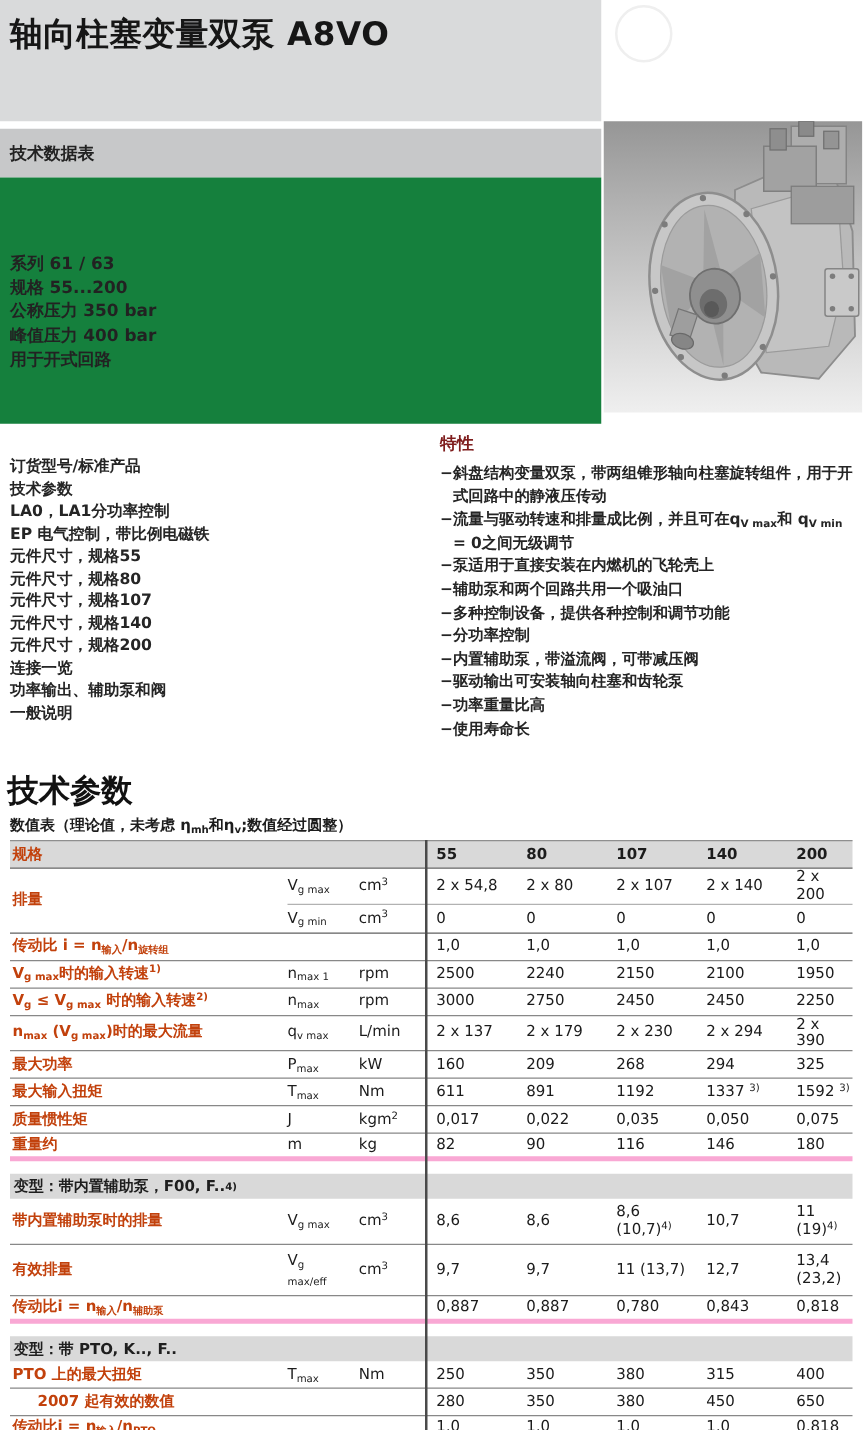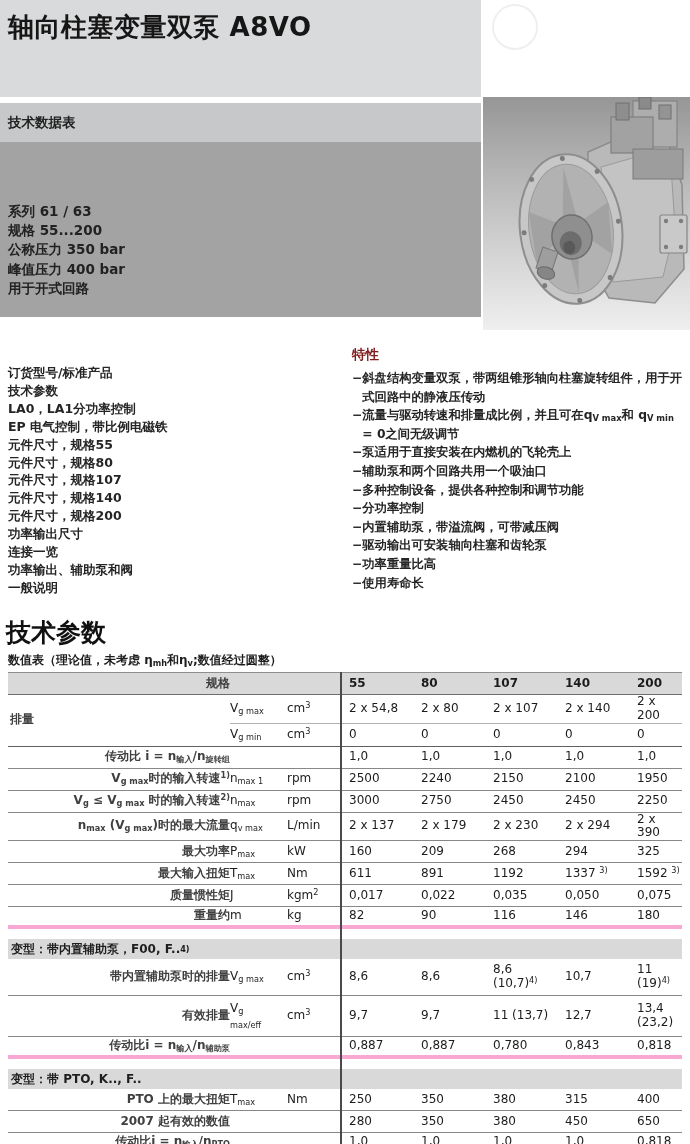--- a/index.html
+++ b/index.html
@@ -8,21 +8,21 @@
   #page { position:relative; width:690px; height:1144px; background:#fff; overflow:hidden; }
 
   
   .header-block { position:absolute; left:0; top:0; width:481px; height:97px; background:#d9dadb;padding-left:36px; }
   .page-title { position:absolute; left:8px; top:10px; font-size:26px; font-weight:bold; color:#161616; letter-spacing:0.5px; }
   .watermark { position:absolute; left:492px; top:4px; width:46px; height:46px; border-radius:50%; border:2px solid #efefef; }
 
   .databar { position:absolute; left:0; top:103px; width:481px; height:39px; background:#c7c8c9; display:flex; align-items:center; }
   .databar-label { font-size:13.5px; font-weight:bold; padding-left:8px; color:#222; }
 
-  .info-block { position:absolute; left:0; top:142px; width:481px; height:175px; background:#a3a3a3; }
+  .info-block { position:absolute; left:0; top:142px; width:481px; height:197px; background:#15803d; }
   .info-lines { position:absolute; left:8px; top:60px; font-size:13.5px; font-weight:bold; line-height:19.2px; color:#222; }
 
   
   .photo { position:absolute; left:483px; top:97px; width:207px; height:233px;
            background:linear-gradient(180deg,#969696 0%,#b3b3b3 30%,#d6d6d6 70%,#efefef 100%); }
   .photo svg { display:block; }
 
   
   .toc { position:absolute; left:8px; top:364px; width:330px; font-size:12.5px; font-weight:bold; line-height:17.9px; color:#252525; }
   .features { position:absolute; left:352px; top:346px; width:336px; }
@@ -33,21 +33,21 @@
 
   
   .tech-heading { position:absolute; left:6px; top:616px; font-size:25px; font-weight:bold; color:#111; }
   .tech-note { position:absolute; left:8px; top:652px; font-size:12px; font-weight:bold; color:#1d1d1d; }
 
   
   .ttable { position:absolute; left:8px; top:672px; width:674px; font-size:12px; }
   .vline { position:absolute; left:332px; top:0; bottom:2px; width:2px; background:#4a4a4a; }
   .trow { display:flex; align-items:center; min-height:22px; border-bottom:1px solid #888; }
   .cell { line-height:1.15; }
-  .c-label { flex:0 0 222px; font-weight:bold; padding-left:2px; color:#404040;text-align:right; }
+  .c-label { flex:0 0 222px; font-weight:bold; padding-left:2px; color:#c2410c; }
   .c-label.indent { padding-left:22px; }
   .c-sym  { flex:0 0 57px; font-weight:normal; }
   .c-unit { flex:0 0 53px; font-weight:normal; }
   .c-val  { flex:0 0 72px; padding-left:9px; white-space:pre-line; }
   .c-val:last-child { flex:1 0 54px; }
   .thead { background:#d9d9d9; border-top:1px solid #8f8f8f; border-bottom:1px solid #6d6d6d; min-height:23px; }
   .thead .c-val { font-weight:bold; }
   .t-dbl { align-items:stretch; border-bottom:1px solid #606060; }
   .t-dbl .c-label { display:flex; align-items:center; }
   .dbl-right { flex:1; display:flex; flex-direction:column; }
@@ -133,21 +133,20 @@
   <div class="toc">
     <div>订货型号/标准产品</div>
     <div>技术参数</div>
     <div>LA0，LA1分功率控制</div>
     <div>EP 电气控制，带比例电磁铁</div>
     <div>元件尺寸，规格55</div>
     <div>元件尺寸，规格80</div>
     <div>元件尺寸，规格107</div>
     <div>元件尺寸，规格140</div>
     <div>元件尺寸，规格200</div>
-    <div>功率输出尺寸</div>
     <div>连接一览</div>
     <div>功率输出、辅助泵和阀</div>
     <div>一般说明</div>
   </div>
 
   <div class="features">
     <div class="features-title">特性</div>
     <div class="feat">
         <span class="dash">−</span>
         <span class="ftext">斜盘结构变量双泵，带两组锥形轴向柱塞旋转组件，用于开式回路中的静液压传动</span>

